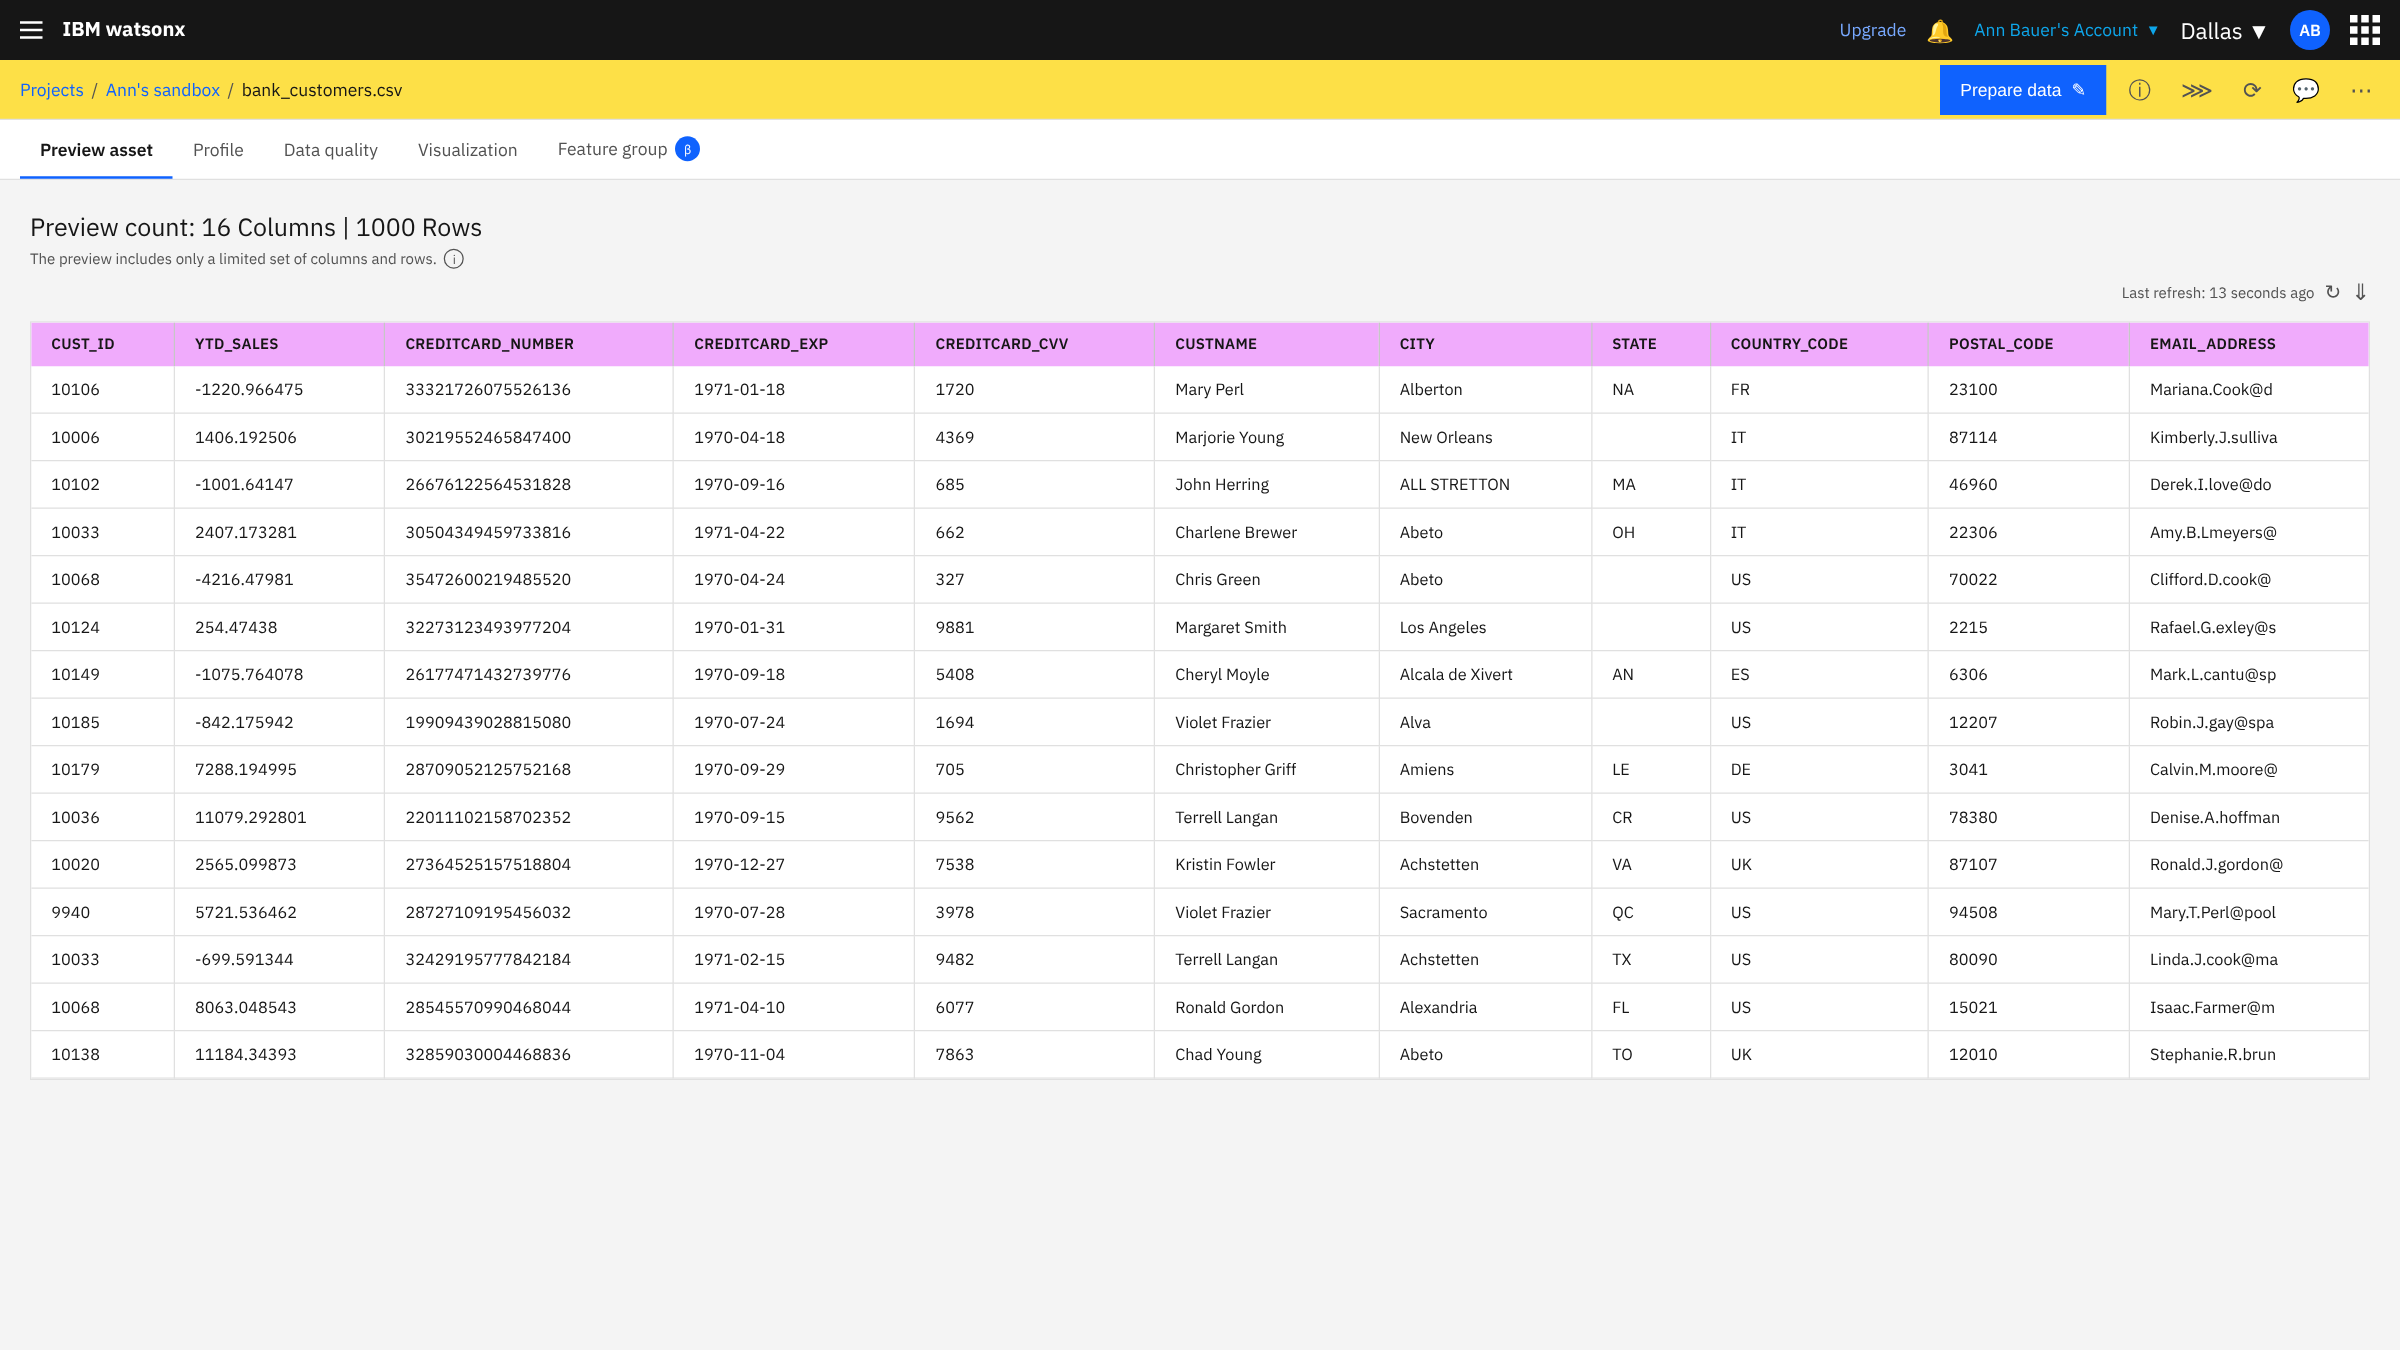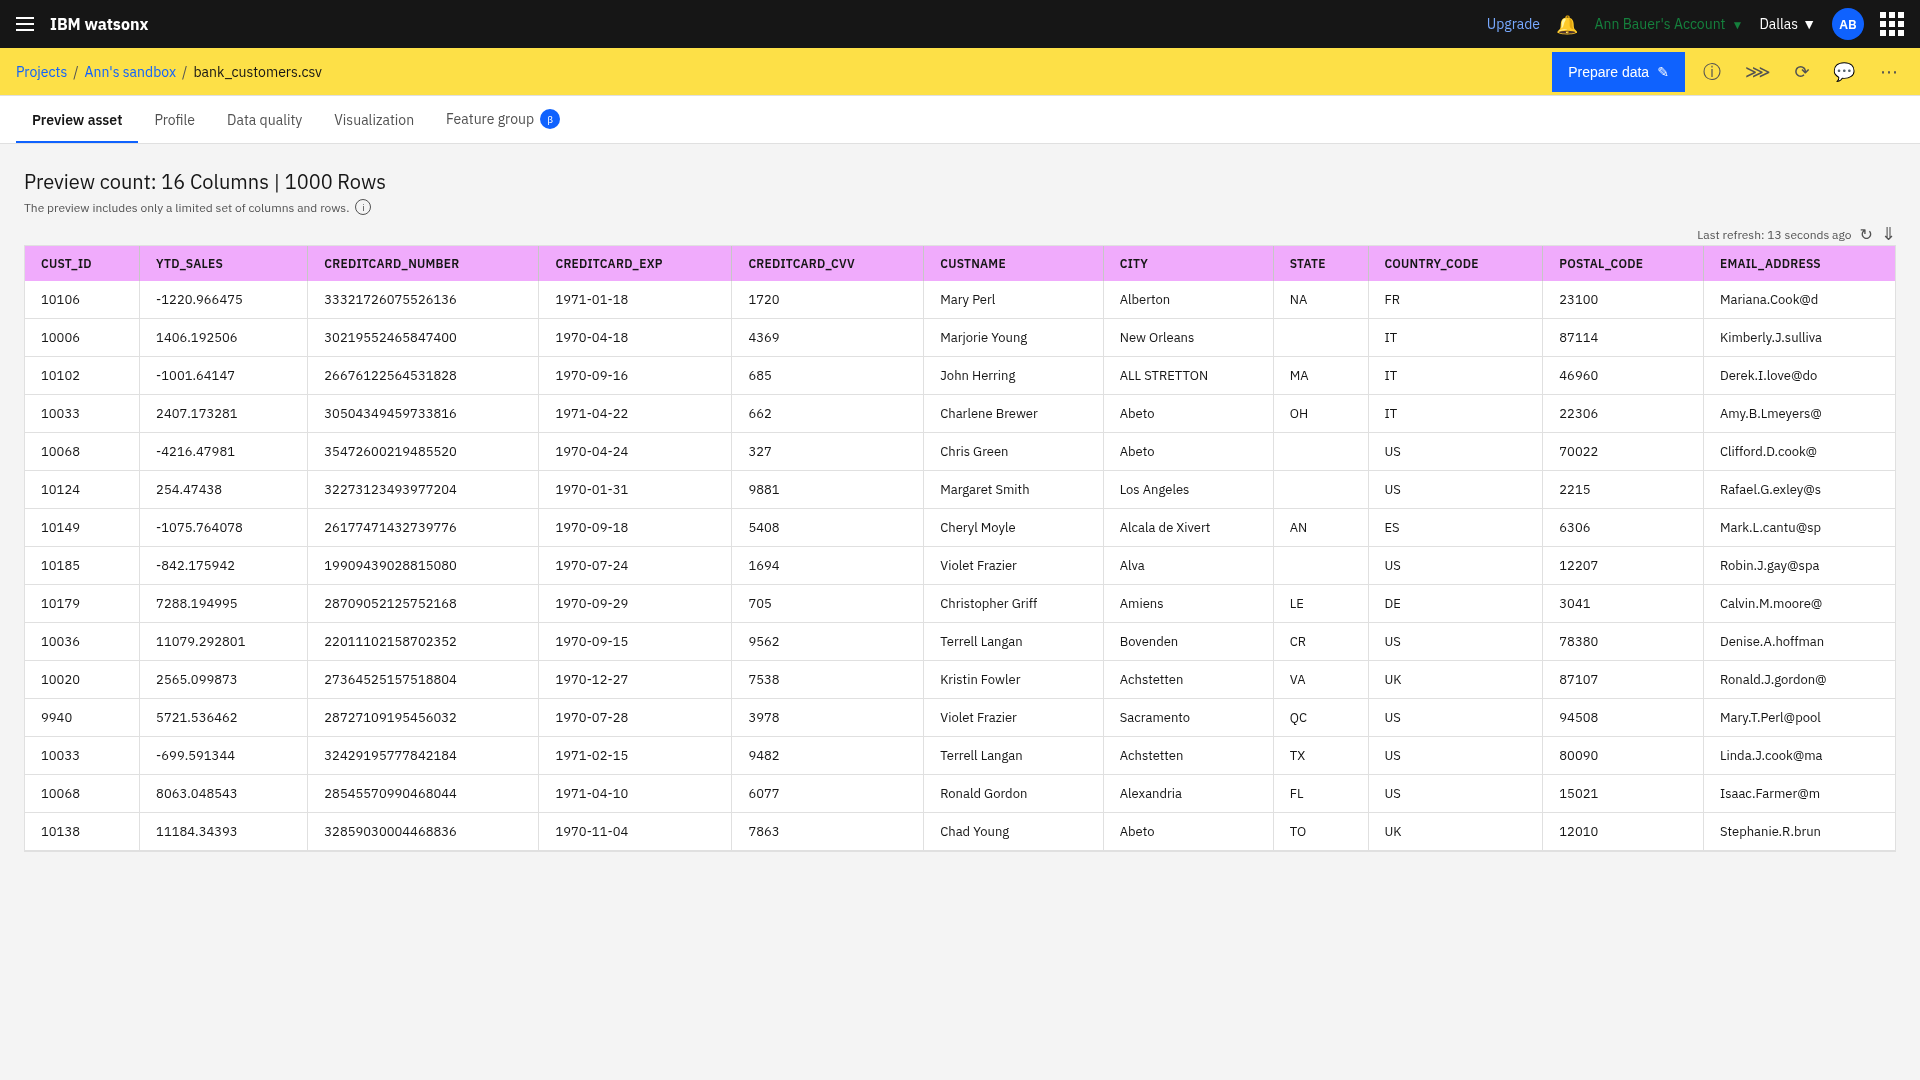--- a/index.html
+++ b/index.html
@@ -12,23 +12,23 @@
       height: 48px; padding: 0 16px;
       justify-content: space-between;
     }
     .navbar-left { display: flex; align-items: center; gap: 16px; }
     .navbar-menu-icon { cursor: pointer; display: flex; flex-direction: column; gap: 4px; }
     .navbar-menu-icon span { display: block; width: 18px; height: 2px; background: #fff; }
     .navbar-brand { font-size: 16px; font-weight: 700; color: #fff; white-space: nowrap; }
     .navbar-right { display: flex; align-items: center; gap: 16px; }
     .navbar-upgrade { color: #78a9ff; font-size: 14px; cursor: pointer; }
     .navbar-bell { color: #fff; cursor: pointer; font-size: 18px; }
-    .navbar-account { display: flex; align-items: center; gap: 6px; color: #15803d; cursor: pointer; font-size: 14px; }
+    .navbar-account { display: flex; align-items: center; gap: 6px; color: #0ea5e9; cursor: pointer; font-size: 14px; }
     .navbar-account-chevron { font-size: 12px; }
-    .navbar-location { display: flex; align-items: center; gap: 4px; color: #fff; cursor: pointer; font-size: 14px; }
+    .navbar-location { display: flex; align-items: center; gap: 4px; color: #fff; cursor: pointer; font-size: 18px; }
     .navbar-avatar { width: 32px; height: 32px; border-radius: 50%; background: #0f62fe; display: flex; align-items: center; justify-content: center; font-size: 13px; font-weight: 600; color: #fff; cursor: pointer; }
     .navbar-dots { display: grid; grid-template-columns: repeat(3, 6px); gap: 3px; cursor: pointer; }
     .navbar-dots span { width: 6px; height: 6px; background: #fff; display: block; }
 
     
     .breadcrumb-bar {
       display: flex; align-items: center; justify-content: space-between;
       background: #fde047; padding: 0 16px;
       height: 48px; border-bottom: 1px solid #e0e0e0;
     }
@@ -68,21 +68,21 @@
     }
 
     
     .main-content { background: #f4f4f4; padding: 24px 24px 0 24px; }
 
     .preview-header { margin-bottom: 8px; }
     .preview-title { font-size: 20px; font-weight: 400; color: #161616; margin-bottom: 4px; }
     .preview-subtitle { font-size: 12px; color: #525252; display: flex; align-items: center; gap: 6px; }
     .info-icon { width: 16px; height: 16px; border-radius: 50%; border: 1px solid #525252; display: inline-flex; align-items: center; justify-content: center; font-size: 10px; color: #525252; cursor: pointer; }
 
-    .refresh-row { display: flex; justify-content: flex-end; align-items: center; gap: 8px; font-size: 12px; color: #525252; }
+    .refresh-row { display: flex; justify-content: flex-end; align-items: center; gap: 8px; margin-bottom: 12px; font-size: 12px; color: #525252; }
     .refresh-btn { background: none; border: none; cursor: pointer; font-size: 16px; color: #525252; }
     .download-btn { background: none; border: none; cursor: pointer; font-size: 18px; color: #525252; }
 
     
     .table-container {
       overflow-x: auto; overflow-y: auto;
       background: #fff;
       max-height: 680px;
       border: 1px solid #e0e0e0;
     }

